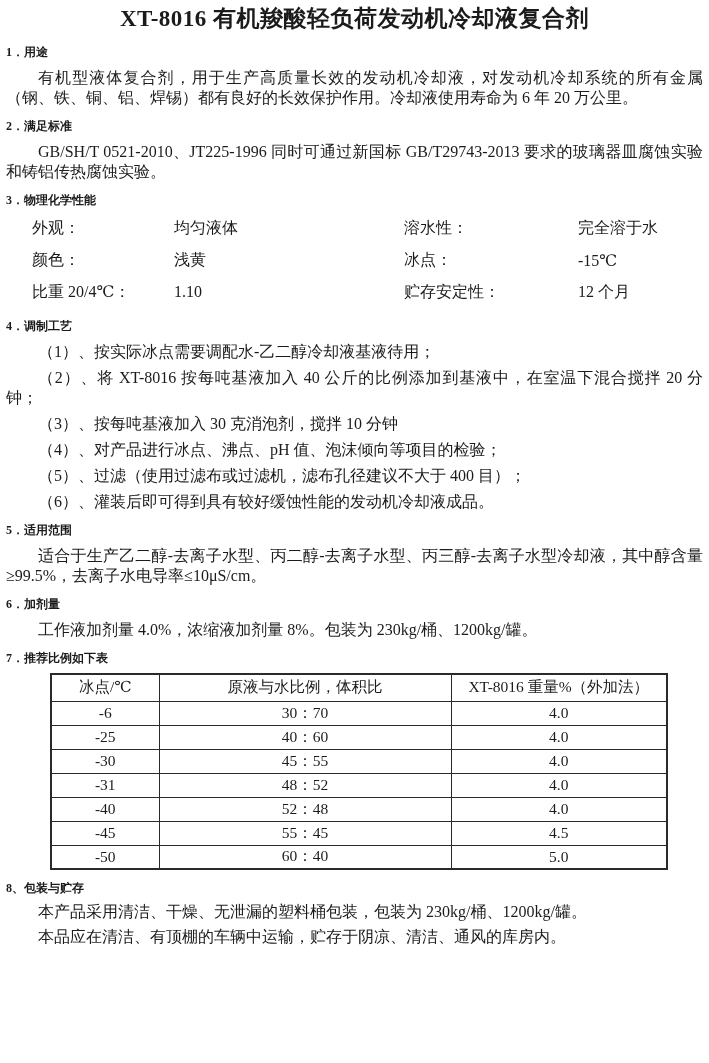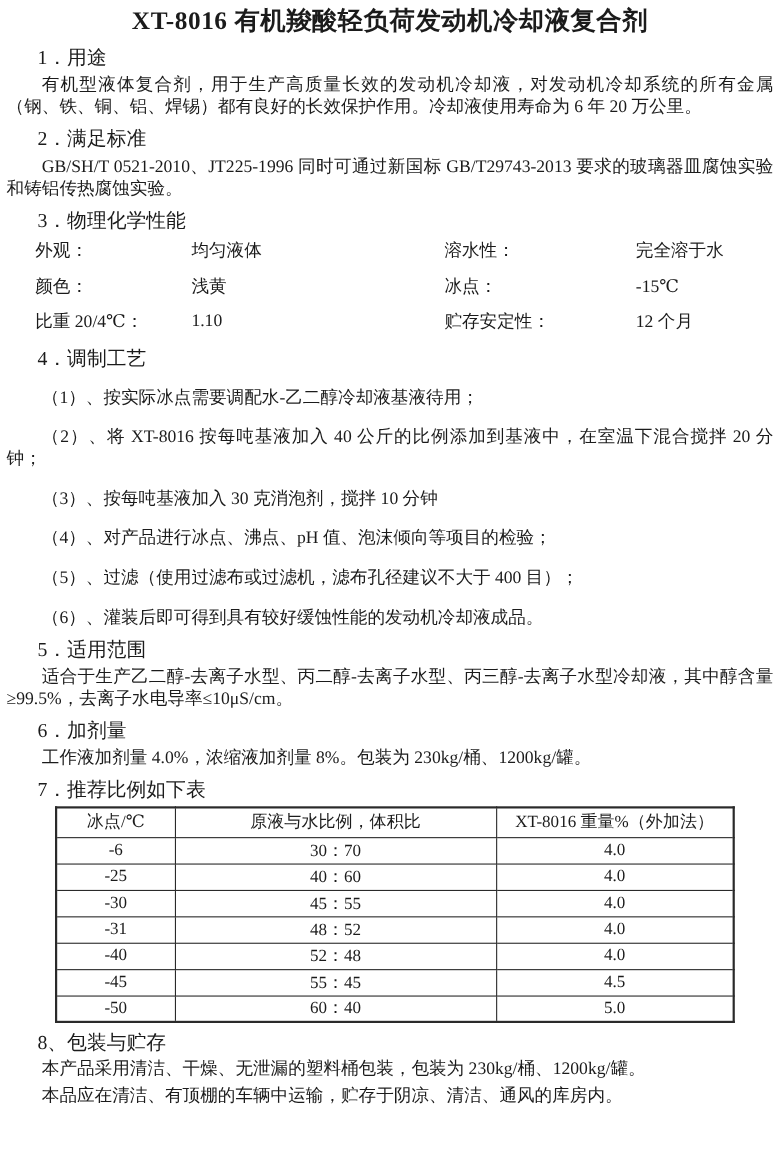--- a/index.html
+++ b/index.html
@@ -15,34 +15,33 @@
   }
   .doc-title {
     font-size: 23px;
     font-weight: 700;
     text-align: center;
     line-height: 30px;
     margin-top: 2px;
     letter-spacing: 0.5px;
   }
   .sec-heading {
-    font-size: 18px;
-    font-weight: 400;
+    font-size: 12px;
+    font-weight: 700;
     line-height: 20px;
     margin-top: 8px;
-    margin-left: 28px;
   }
   .body-p {
     font-size: 16px;
     line-height: 20px;
     margin-top: 6px;
     text-indent: 2em;
     text-align: justify;
   }
-  .steps .body-p { margin-top: 16px; }
+  .steps .body-p { margin-top: 6px; }
   .props { margin-top: 2px; font-size: 16px; }
   .prop-row {
     display: grid;
     grid-template-columns: 142px 230px 174px auto;
     padding-left: 26px;
     height: 32px;
     align-items: center;
   }
   .prop-row span { white-space: nowrap; }
   table.ratio-table {

